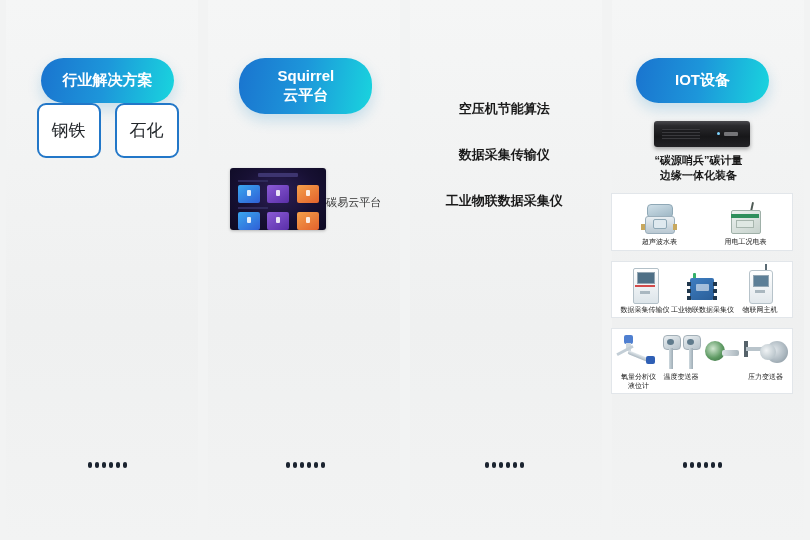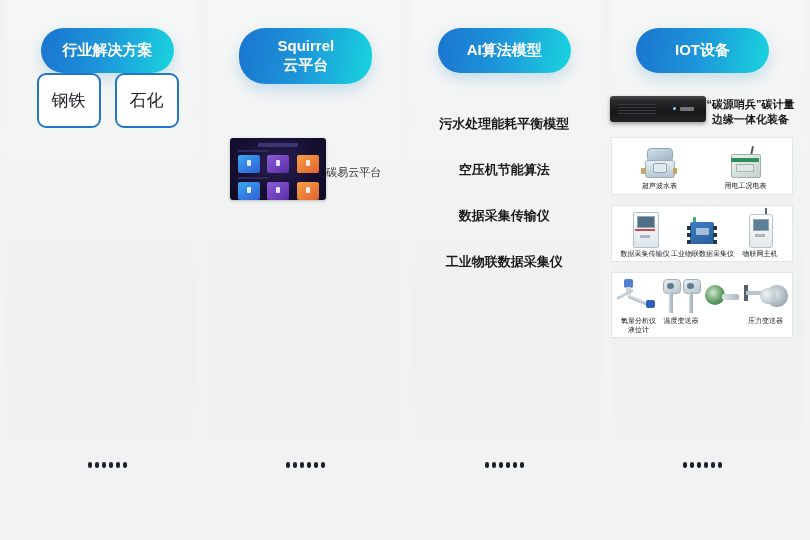--- a/index.html
+++ b/index.html
@@ -37,21 +37,21 @@
     justify-content: space-between;
     padding: 0 10px;
     box-sizing: border-box;
   }
 
   .column {
     width: 195px;
     display: flex;
     flex-direction: column;
     align-items: center;
-    padding-top: 28px;
+    padding-top: 58px;
     box-sizing: border-box;
   }
 
   
   .pill {
     display: flex;
     flex-direction: column;
     align-items: center;
     justify-content: center;
     border-radius: 26px;
@@ -186,21 +186,21 @@
   }
 
   
   .iot-wrap {
     margin-top: 18px;
     display: flex;
     flex-direction: column;
     align-items: center;
     width: 100%;
   }
-  .device-hero { display: flex; flex-direction: row; align-items: center; }
+  .device-hero { display: flex; flex-direction: column; align-items: flex-start; }
   .server {
     width: 96px; height: 26px;
     background: linear-gradient(180deg, #4a4a4e 0%, #2a2a2d 18%, #171719 60%, #232326 100%);
     border-radius: 3px;
     position: relative;
     box-shadow: 0 2px 4px rgba(0,0,0,0.35);
   }
   .server .vent {
     position: absolute; left: 8px; top: 8px; width: 38px; height: 11px;
     background: repeating-linear-gradient(180deg, #3a3a3e 0 1px, #1b1b1e 1px 3px);
@@ -502,26 +502,22 @@
       <i></i>
         <i></i>
         <i></i>
         <i></i>
         <i></i>
         <i></i>
     </div>
   </div>
 
   <div class="column">
-    <div class="pill one-line">
-      <span class="pill-line">AI算法模型</span>
-    </div>
 
     <div class="model-list">
-      <div class="model-item">污水处理能耗平衡模型</div>
       <div class="model-item">空压机节能算法</div>
       <div class="model-item">数据采集传输仪</div>
       <div class="model-item">工业物联数据采集仪</div>
     </div>
 
     <div class="col-footer">
       <i></i>
         <i></i>
         <i></i>
         <i></i>

